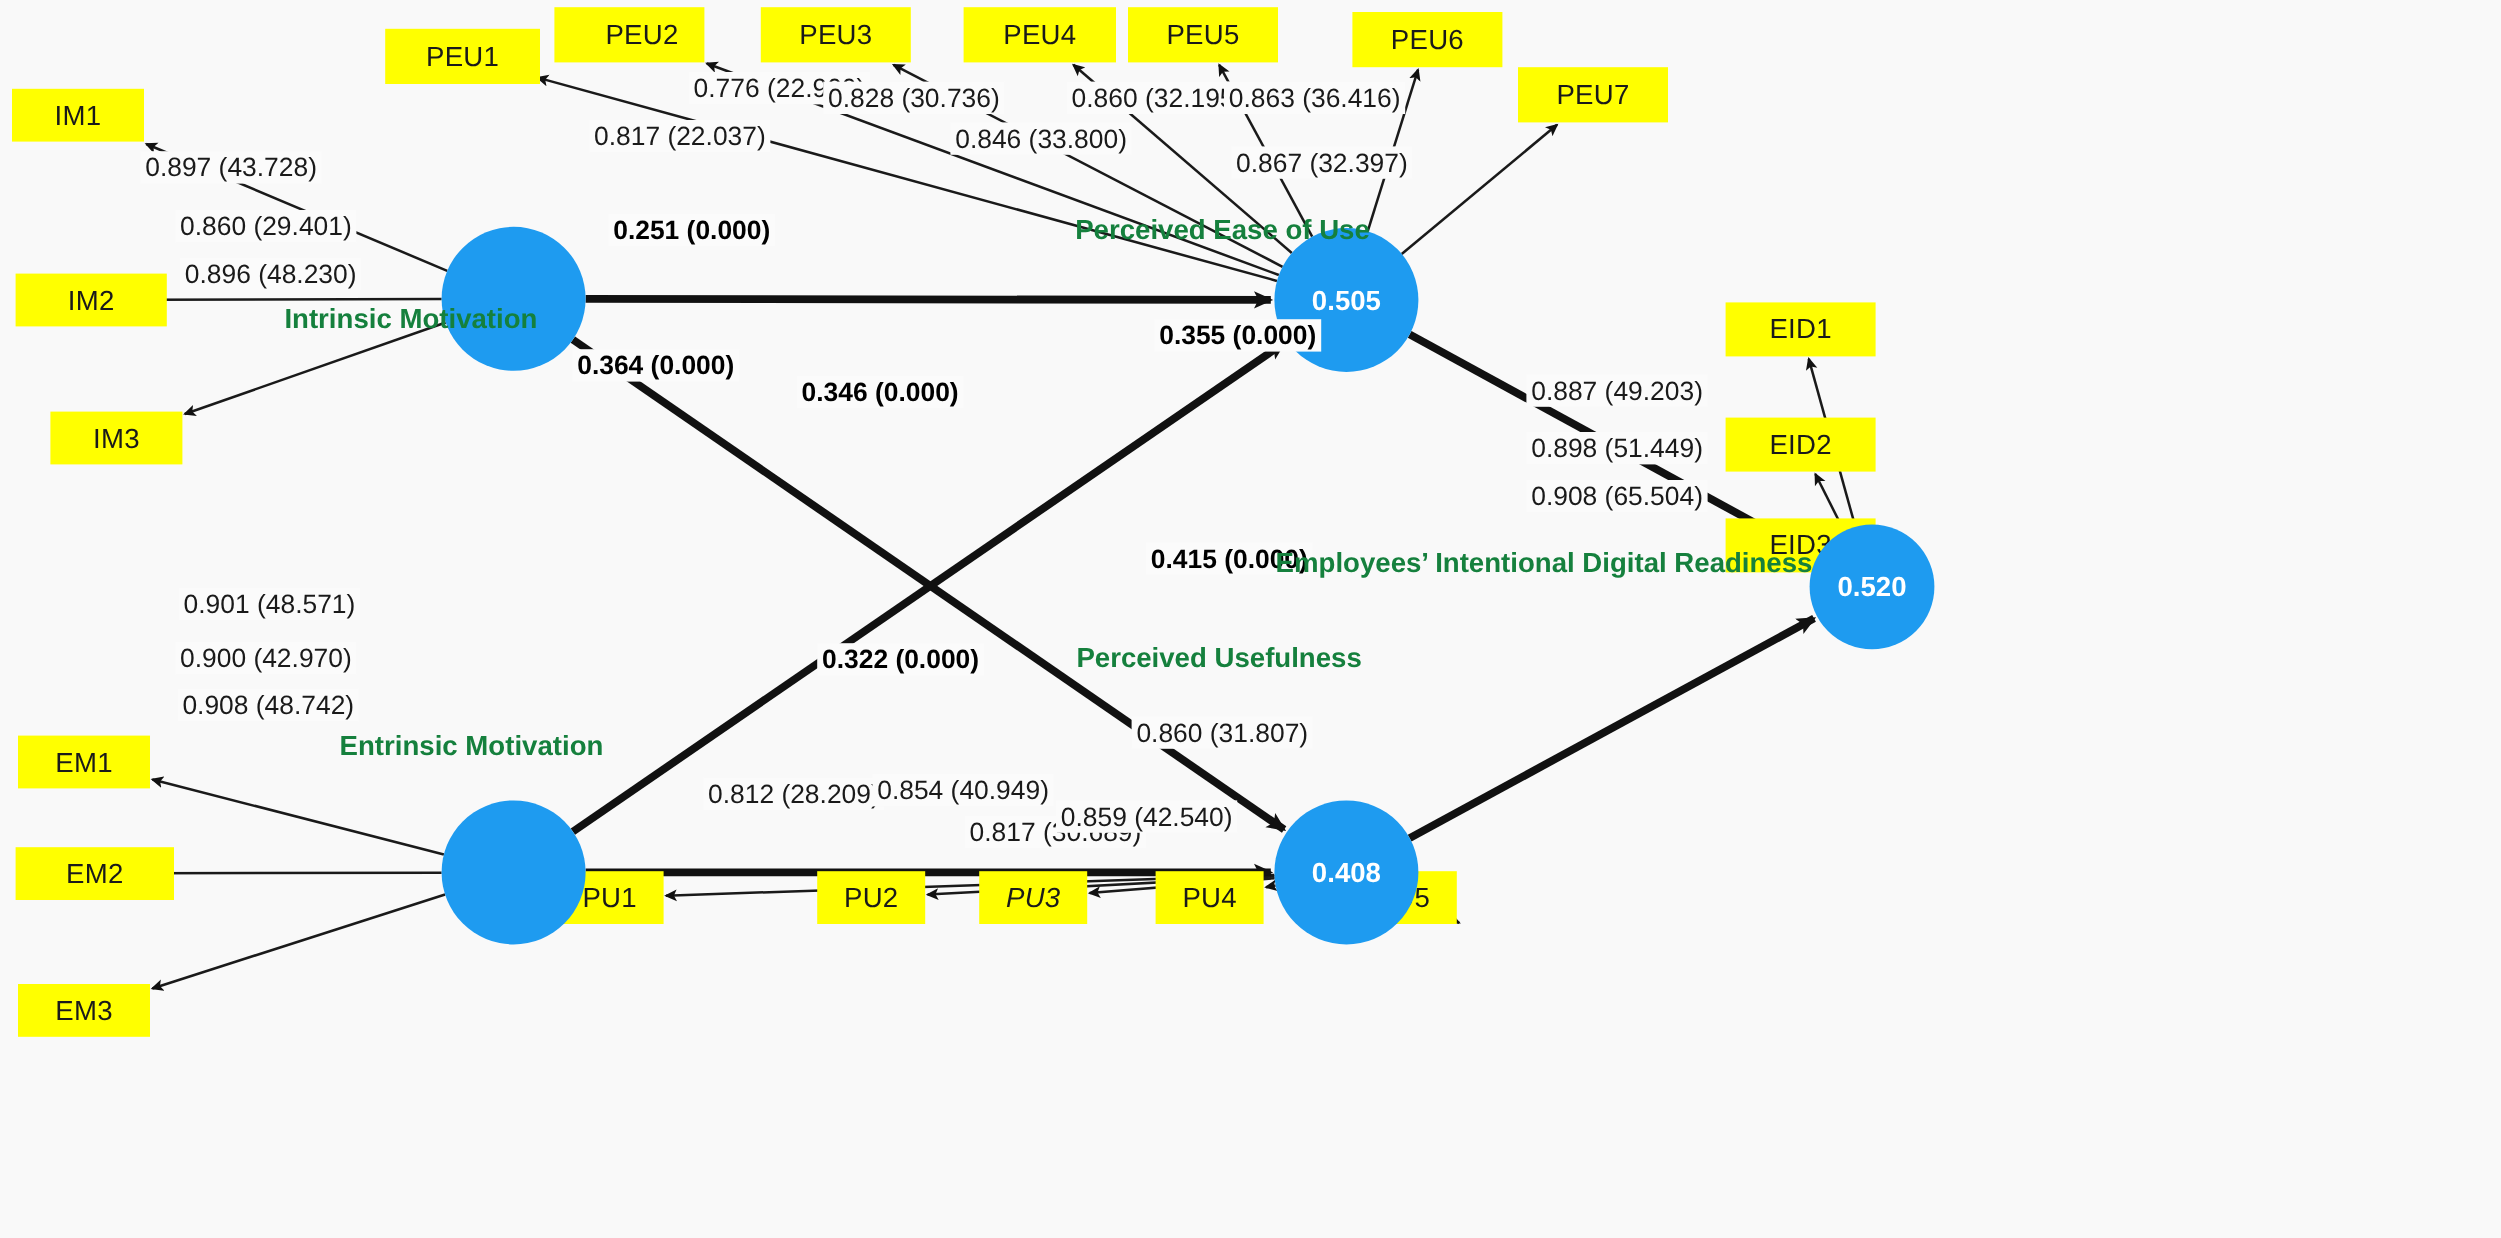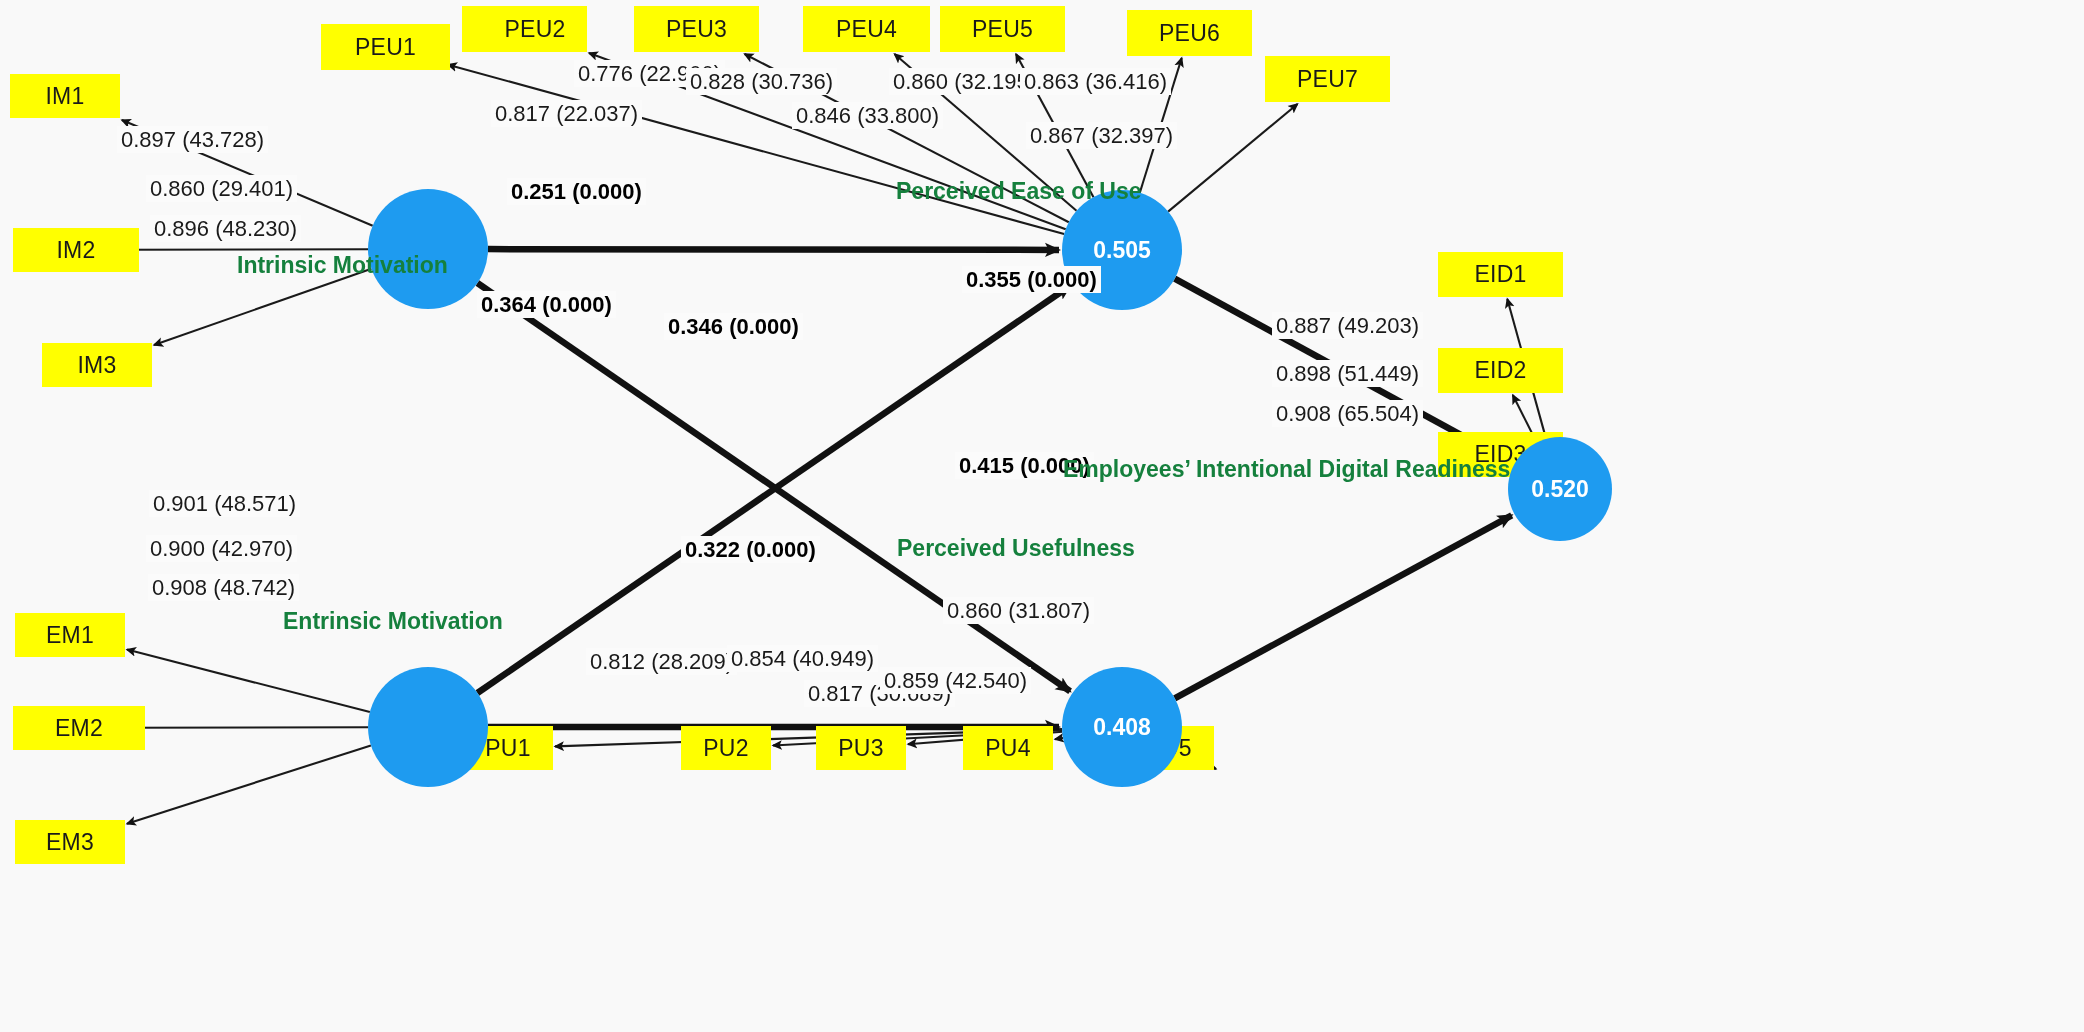--- a/index.html
+++ b/index.html
@@ -150,21 +150,21 @@
       </div>
       <div class="ind-box" style="left: 1438px; top: 432px; width: 125px; height: 45px;">
         <span>EID3</span>
       </div>
       <div class="ind-box" style="left: 463px; top: 726px; width: 90px; height: 44px;">
         <span>PU1</span>
       </div>
       <div class="ind-box" style="left: 681px; top: 726px; width: 90px; height: 44px;">
         <span>PU2</span>
       </div>
-      <div class="ind-box" style="left: 816px; top: 726px; width: 90px; height: 44px;">
+      <div class="ind-box" style="left: 816px; top: 726px; width: 90px; height: 44px; font-style: italic;">
         <span>PU3</span>
       </div>
       <div class="ind-box" style="left: 963px; top: 726px; width: 90px; height: 44px;">
         <span>PU4</span>
       </div>
       <div class="ind-box" style="left: 1124px; top: 726px; width: 90px; height: 44px;">
         <span>PU5</span>
       </div>
     </div>
   <div id="construct-layer">

